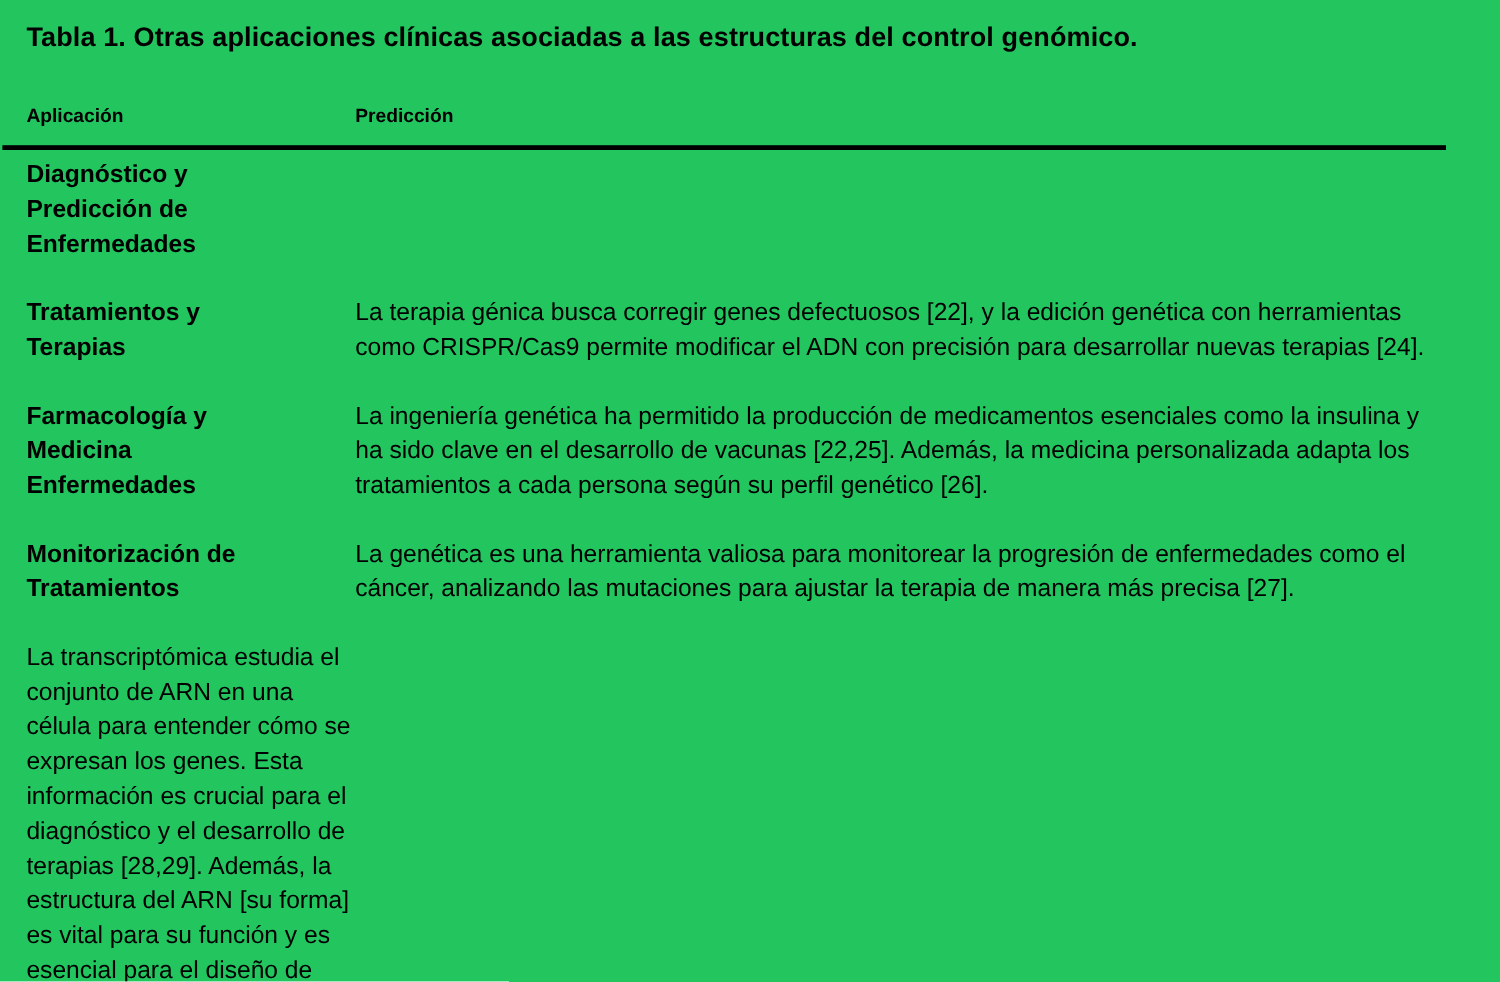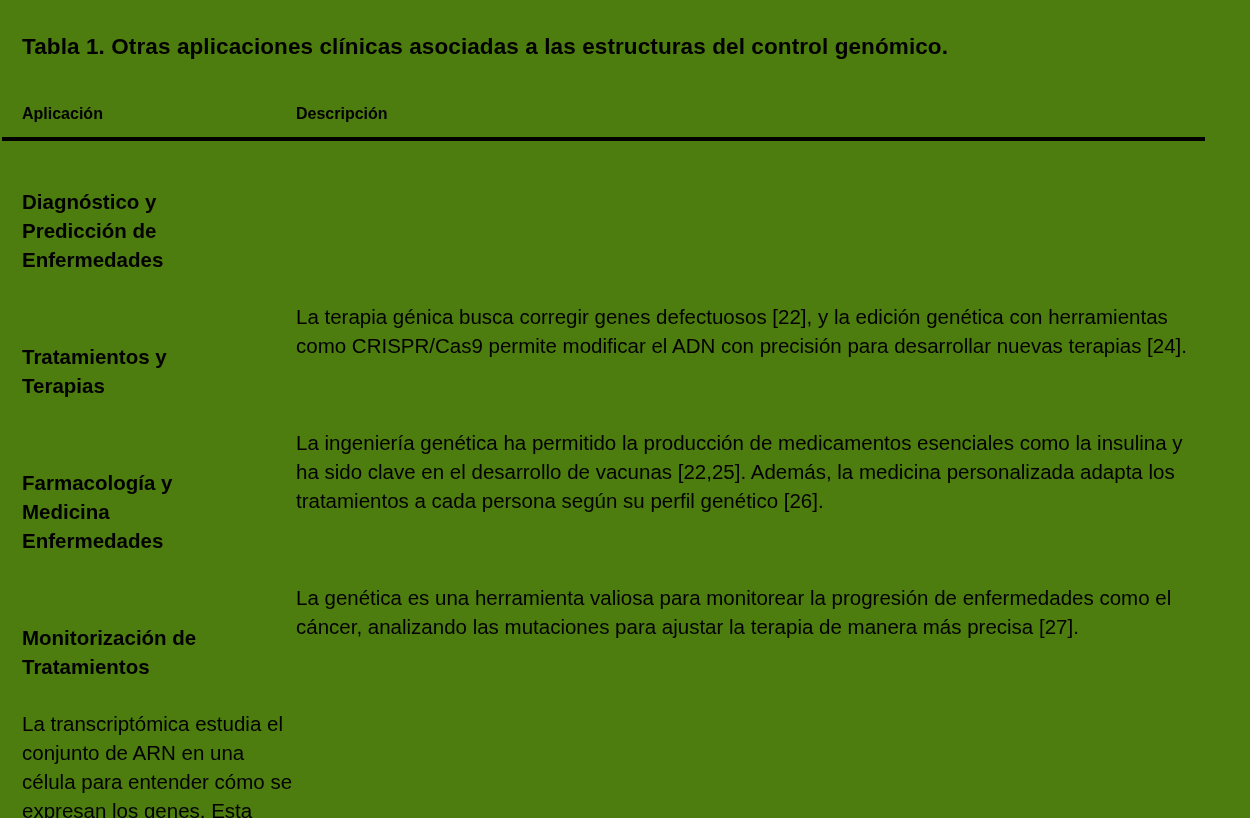--- a/index.html
+++ b/index.html
@@ -6,23 +6,23 @@
     margin: 0;
     padding: 0;
     background: #ffffff;
     color: #000000;
     font-family: "Liberation Sans", sans-serif;
   }
   .page {
     position: relative;
     width: 1250px;
     height: 818px;
-    background: #4d7c0f;
+    background: #22c55e;
     box-sizing: border-box;
-    padding: 32px 45px 0 22px;
+    padding: 16px 45px 0 22px;
     overflow: hidden;
   }
   .table-title {
     font-size: 22.5px;
     font-weight: bold;
     line-height: 30px;
     letter-spacing: 0.1px;
     margin: 0 0 38px 0;
   }
   .col-headers {
@@ -48,36 +48,35 @@
     display: grid;
     grid-template-columns: 274px 1fr;
     margin-bottom: 28px;
     font-size: 20.5px;
     line-height: 29px;
   }
   .t-row:last-child { margin-bottom: 0; }
   .cell-app {
     font-weight: bold;
     max-width: 218px;
-    margin-top: 40px;
   }
   .cell-desc {
     max-width: 895px;
   }
 </style>
 </head>
 <body>
 
 <div class="page">
 
   <h1 class="table-title">Tabla 1. Otras aplicaciones clínicas asociadas a las estructuras del control genómico.</h1>
 
   <div class="col-headers">
     <div>Aplicación</div>
-    <div>Descripción</div>
+    <div>Predicción</div>
   </div>
 
   <div class="rule top-rule"></div>
 
   <div class="table-body">
 
     <div class="t-row">
       <div class="cell-app">Diagnóstico y Predicción de Enfermedades</div>
     </div>
 

